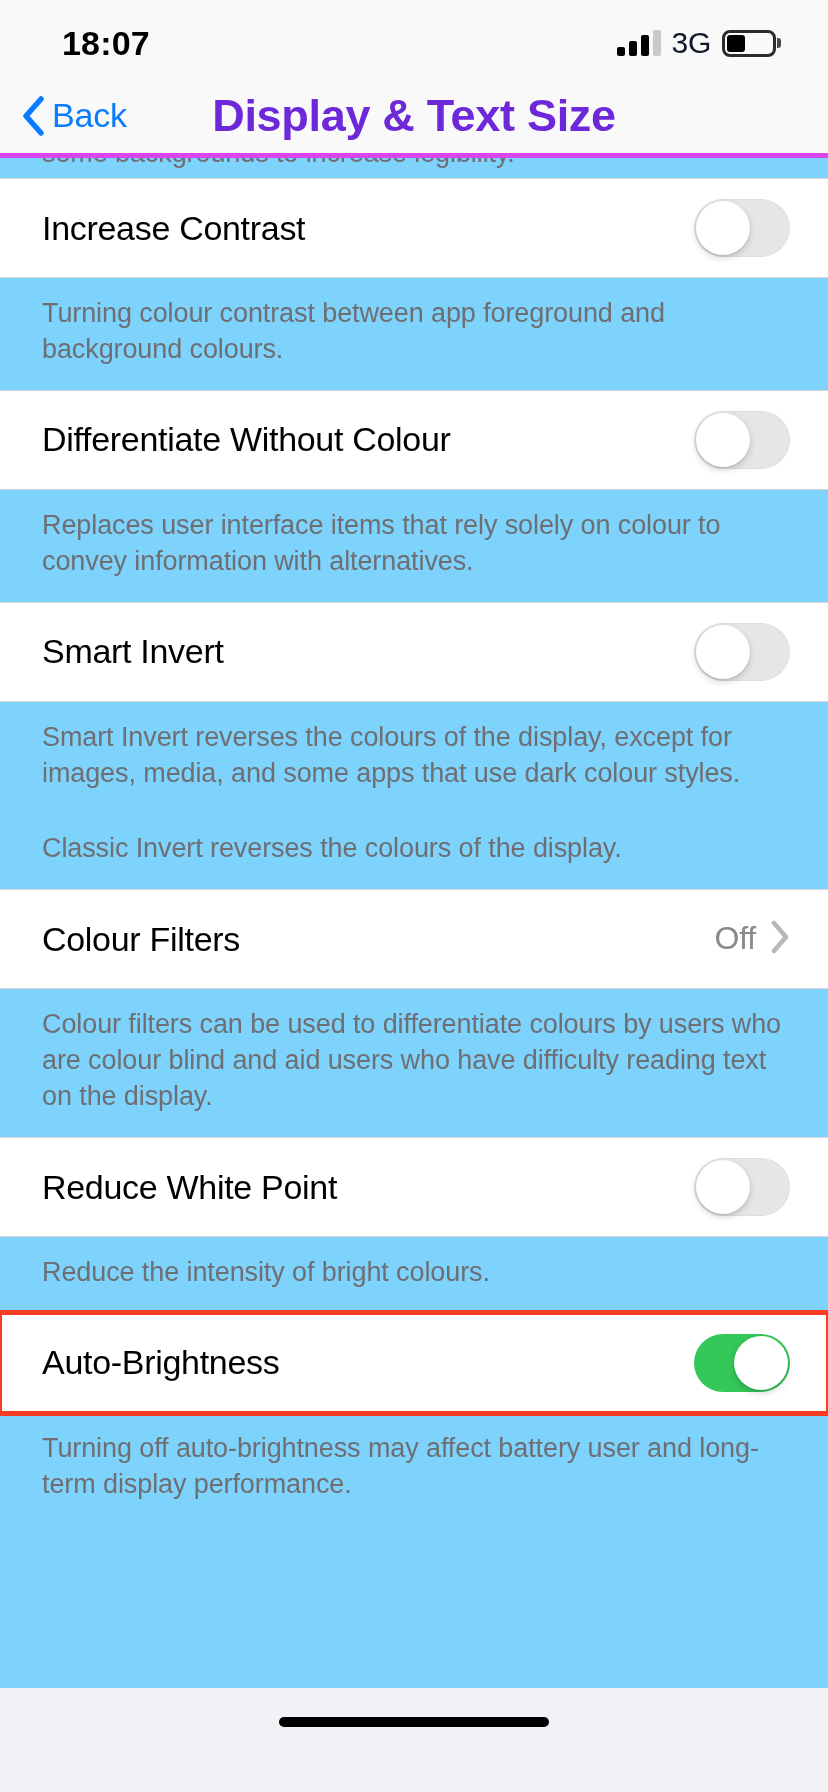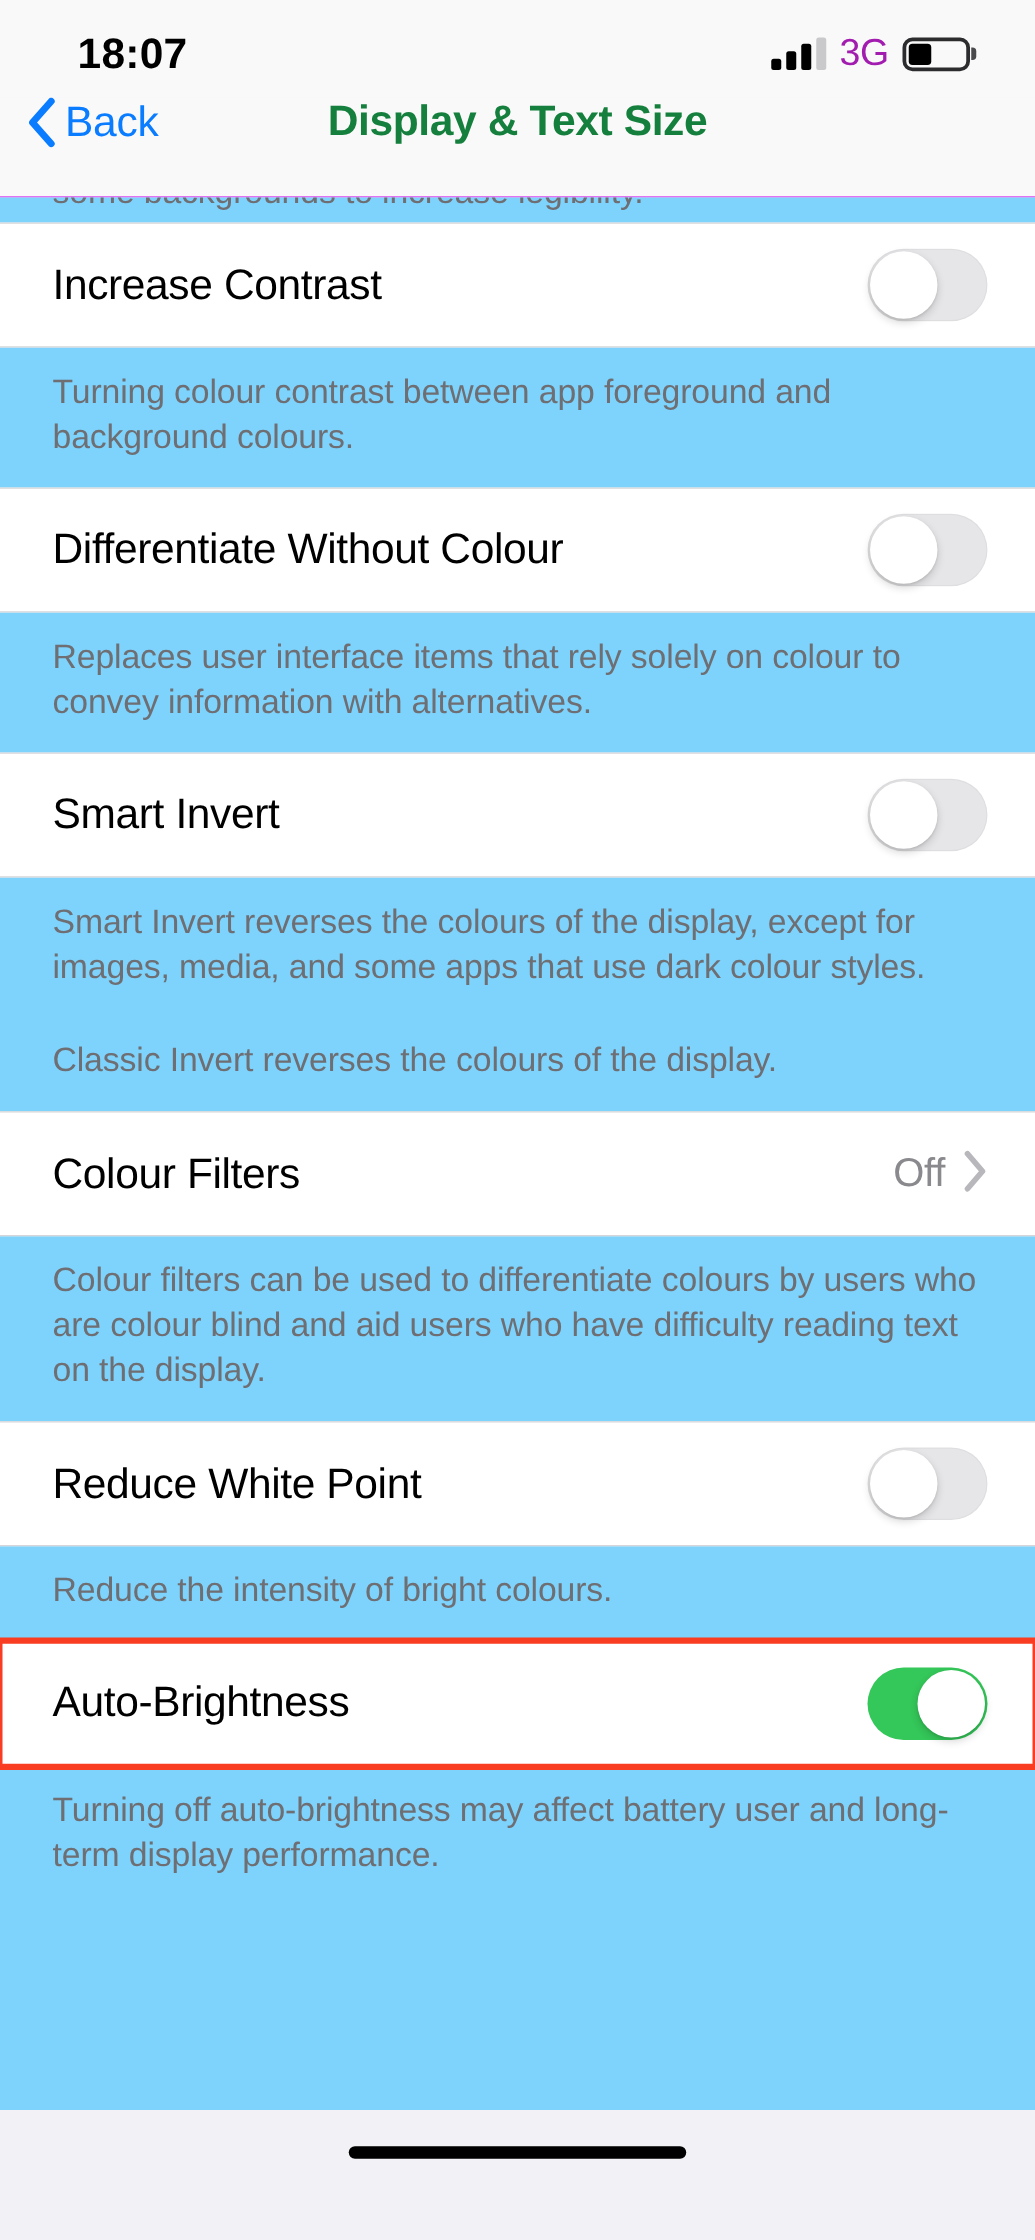--- a/index.html
+++ b/index.html
@@ -53,21 +53,21 @@
     width: 8px;
     border-radius: 2px;
     background: #000;
   }
   .signal-bars i:nth-child(1) { height: 9px; }
   .signal-bars i:nth-child(2) { height: 15px; }
   .signal-bars i:nth-child(3) { height: 21px; }
   .signal-bars i:nth-child(4) { height: 26px; background: #C9C9CC; }
   .carrier-label {
     font-size: 30px;
-    color: #a21caf;
+    color: #0f172a;
     letter-spacing: -0.3px;
   }
   .battery {
     position: relative;
     width: 54px;
     height: 27px;
     border: 3px solid #2C2C2E;
     border-radius: 8px;
     padding: 2px;
   }
@@ -88,43 +88,43 @@
     border-radius: 3px;
   }
 
   
   .nav-bar {
     height: 80px;
     flex: 0 0 80px;
     background: #F9F9F9;
     position: relative;
     display: flex;
-    align-items: flex-start;
-    border-bottom: 1px solid #d946ef;
+    align-items: center;
+    border-bottom: 5px solid #d946ef;
   }
   .nav-back {
     display: flex;
     align-items: center;
     gap: 8px;
     padding-left: 22px;
     cursor: pointer;
   }
   .nav-back svg { display: block; }
   .nav-back-label {
     font-size: 34px;
     color: #0A7CFF;
     letter-spacing: -0.2px;
   }
   .nav-title {
     position: absolute;
     left: 0; right: 0;
     text-align: center;
-    font-size: 34px;
+    font-size: 45px;
     font-weight: bold;
-    color: #15803d;
+    color: #6d28d9;
     letter-spacing: -0.3px;
     pointer-events: none;
   }
 
   
   .content {
     flex: 1 1 auto;
     background: #7dd3fc;
     overflow: hidden;
     position: relative;

